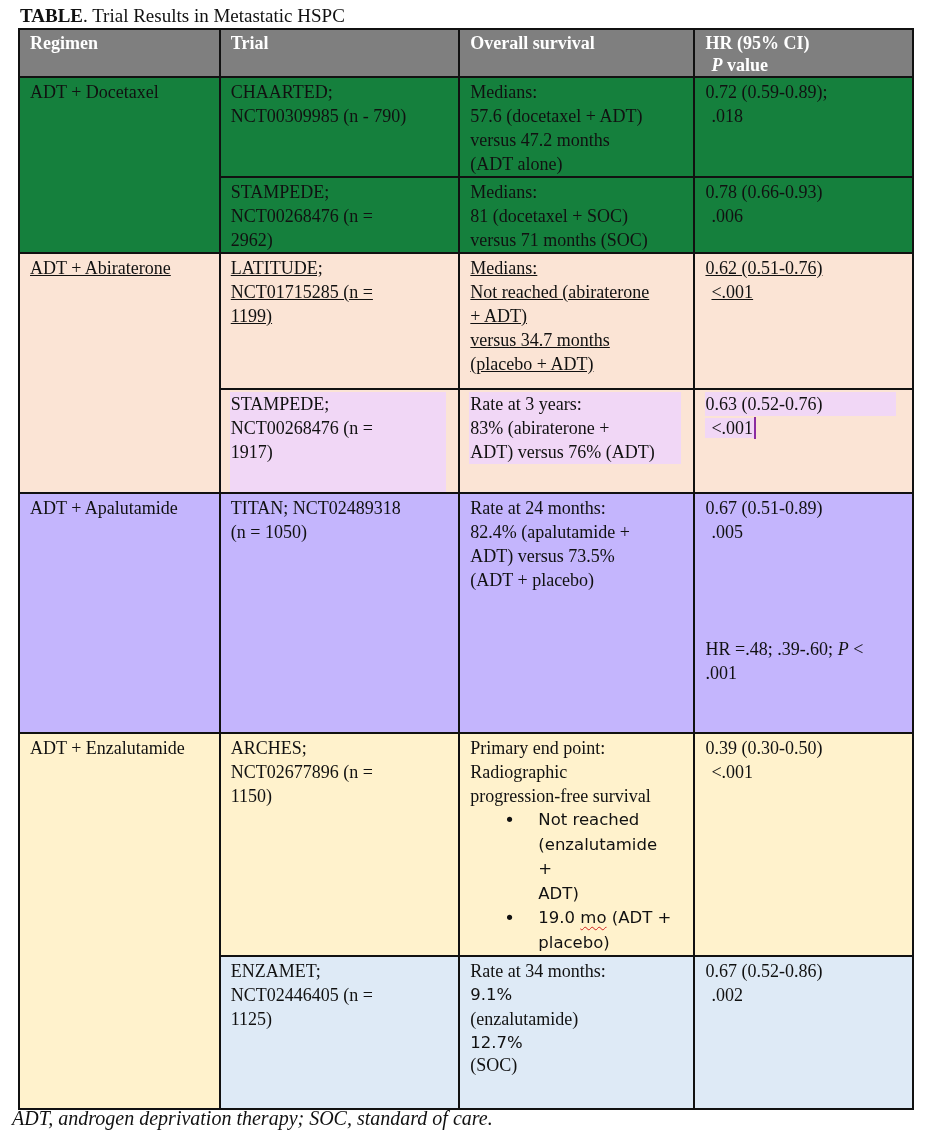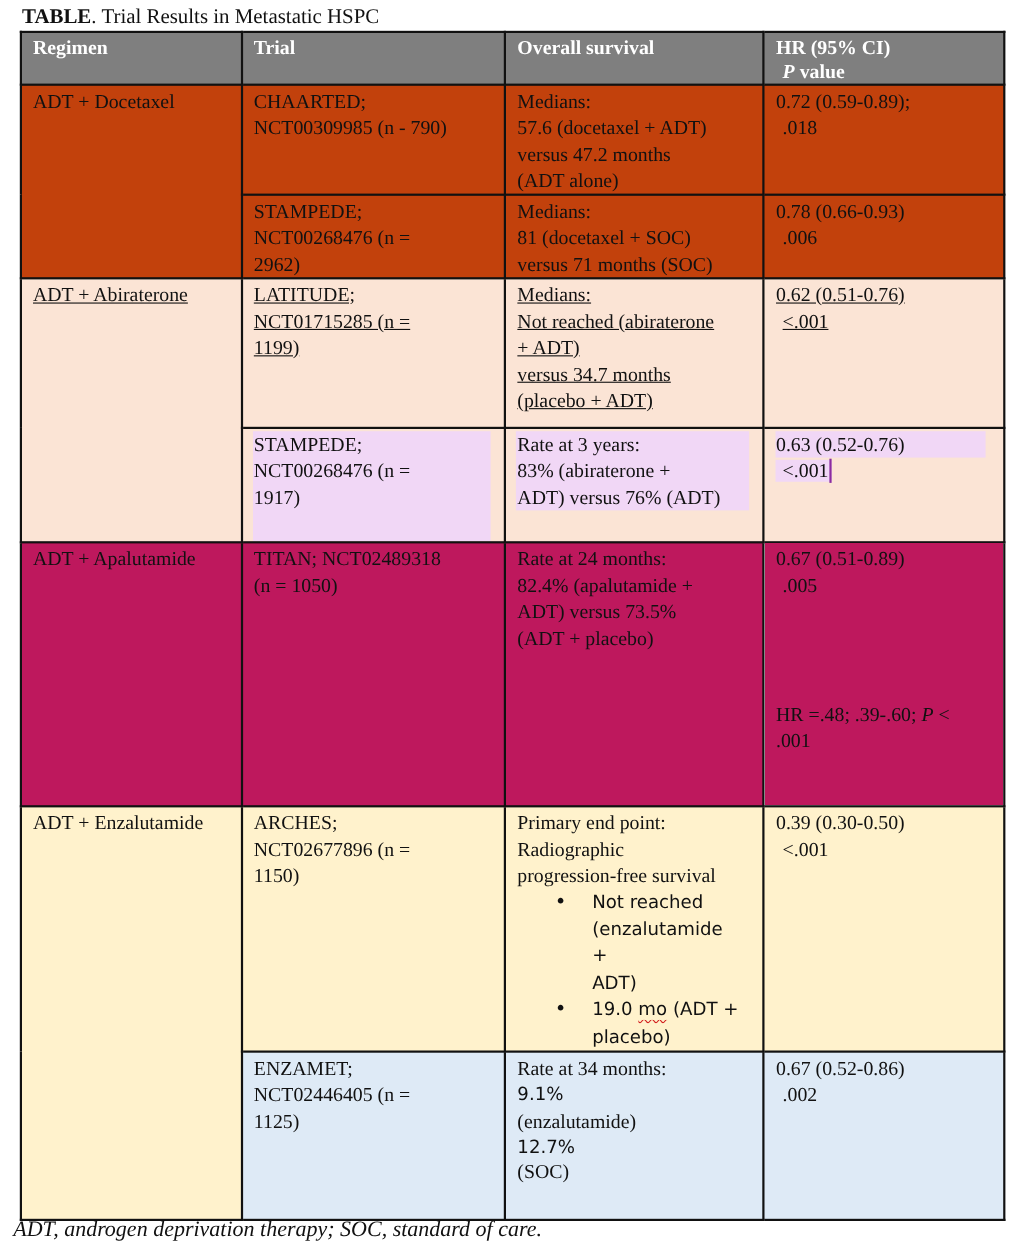--- a/index.html
+++ b/index.html
@@ -5,23 +5,23 @@
     html, body { margin: 0; padding: 0; background: #ffffff; }
     body { width: 930px; height: 1144px; position: relative; overflow: hidden;
       font-family: "Liberation Serif", "DejaVu Serif", serif; color: #111; }
     .title { position: absolute; left: 20px; top: 4px; font-size: 19px; line-height: 24px; white-space: nowrap; }
     .title b { font-weight: bold; }
     table.main { position: absolute; left: 18px; top: 28px; width: 896px; border-collapse: collapse; table-layout: fixed; }
     table.main td, table.main th { border: 2px solid #111; vertical-align: top; padding: 2px 18px 0 10px;
       font-size: 18px; line-height: 24px; text-align: left; font-weight: normal; }
     table.main th { background: #7f7f7f; color: #ffffff; font-weight: bold; height: 44px; padding-top: 1px; }
     .col1 { width: 181px; } .col2 { width: 216px; } .col3 { width: 212px; } .col4 { width: 197px; }
-    .bg-blue { background: #c2410c; }
+    .bg-blue { background: #15803d; }
     .bg-peach { background: #fbe4d5; }
-    .bg-gray { background: #be185d; }
+    .bg-gray { background: #c4b5fd; }
     .bg-yellow { background: #fff2cc; }
     .bg-lblue { background: #deeaf6; }
     .hl { background: #f1d7f6; }
     .line { display: block; }
     .ind { padding-left: 6px; }
     .caret { display: inline-block; width: 2px; height: 22px; background: #8b2ca0; vertical-align: -5px; margin-left: 1px; }
     .sans { font-family: "DejaVu Sans", "Liberation Sans", sans-serif; font-size: 16.5px; }
     ul.bullets { margin: 0; padding: 0; list-style: none; }
     ul.bullets li { position: relative; padding-left: 68px; font-family: "DejaVu Sans", "Liberation Sans", sans-serif; font-size: 16.5px; line-height: 24.5px; }
     ul.bullets li::before { content: "\2022"; position: absolute; left: 34px; top: 0; font-size: 18px; }

